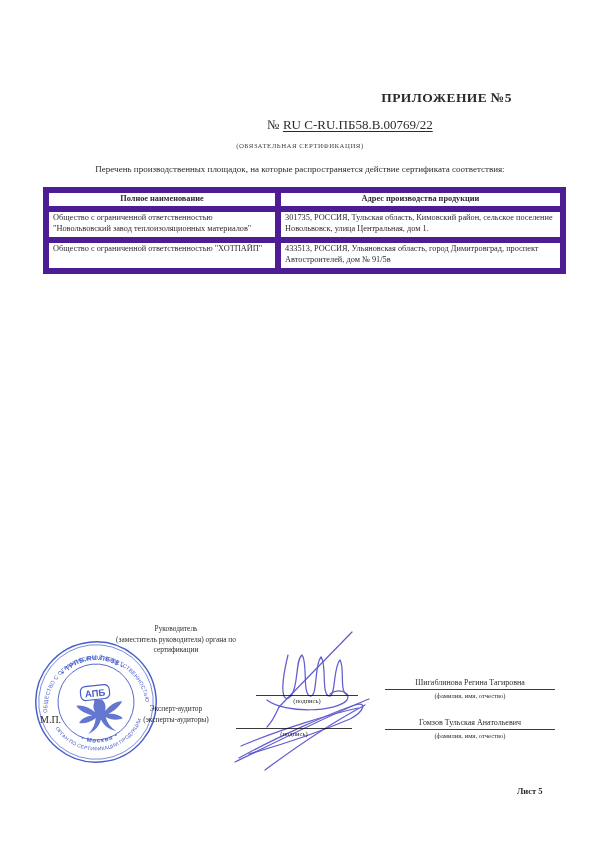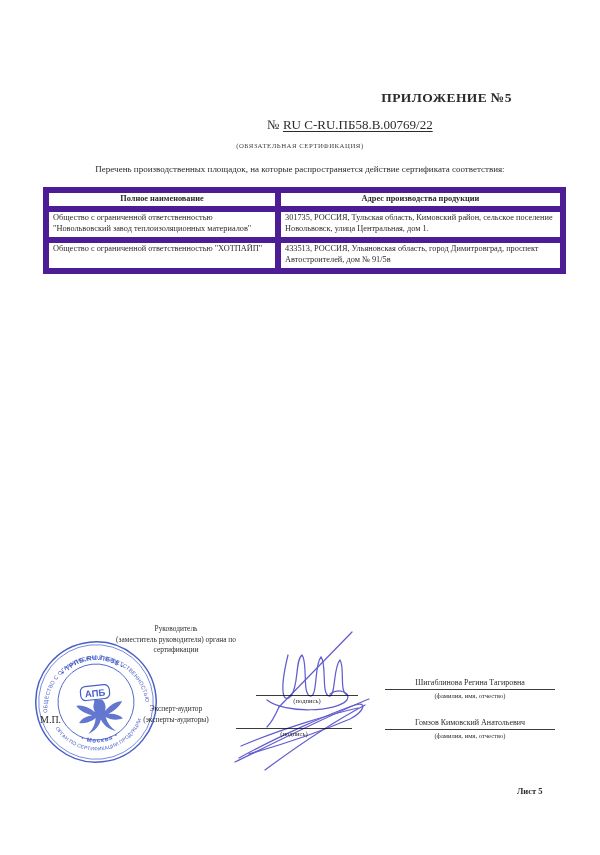--- a/index.html
+++ b/index.html
@@ -96,21 +96,21 @@
 <div class="abs sigblock2">
   <div class="sigline"></div>
   <div class="sigcap">(подпись)</div>
 </div>
 
 <div class="abs nameblock nameblock1">
   <div class="nm">Шигаблинова Регина Тагировна</div>
   <div class="cap">(фамилия, имя, отчество)</div>
 </div>
 <div class="abs nameblock nameblock2">
-  <div class="nm">Гомзов Кимовский Анатольевич</div>
+  <div class="nm">Гомзов Тульская Анатольевич</div>
   <div class="cap">(фамилия, имя, отчество)</div>
 </div>
 
 <svg class="abs stamp" viewBox="0 0 126 126">
   <defs>
     <path id="arcOuterTop" d="M 13.5,70 A 49.5,49.5 0 1 1 112.5,70" fill="none"></path>
     <path id="arcMidTop" d="M 21,63 A 42,42 0 1 1 105,63" fill="none"></path>
     <path id="arcBotOuter" d="M 14.5,63 A 48.5,48.5 0 0 0 111.5,63" fill="none"></path>
     <path id="arcBotInner" d="M 22.5,63 A 40.5,40.5 0 0 0 103.5,63" fill="none"></path>
   </defs>

